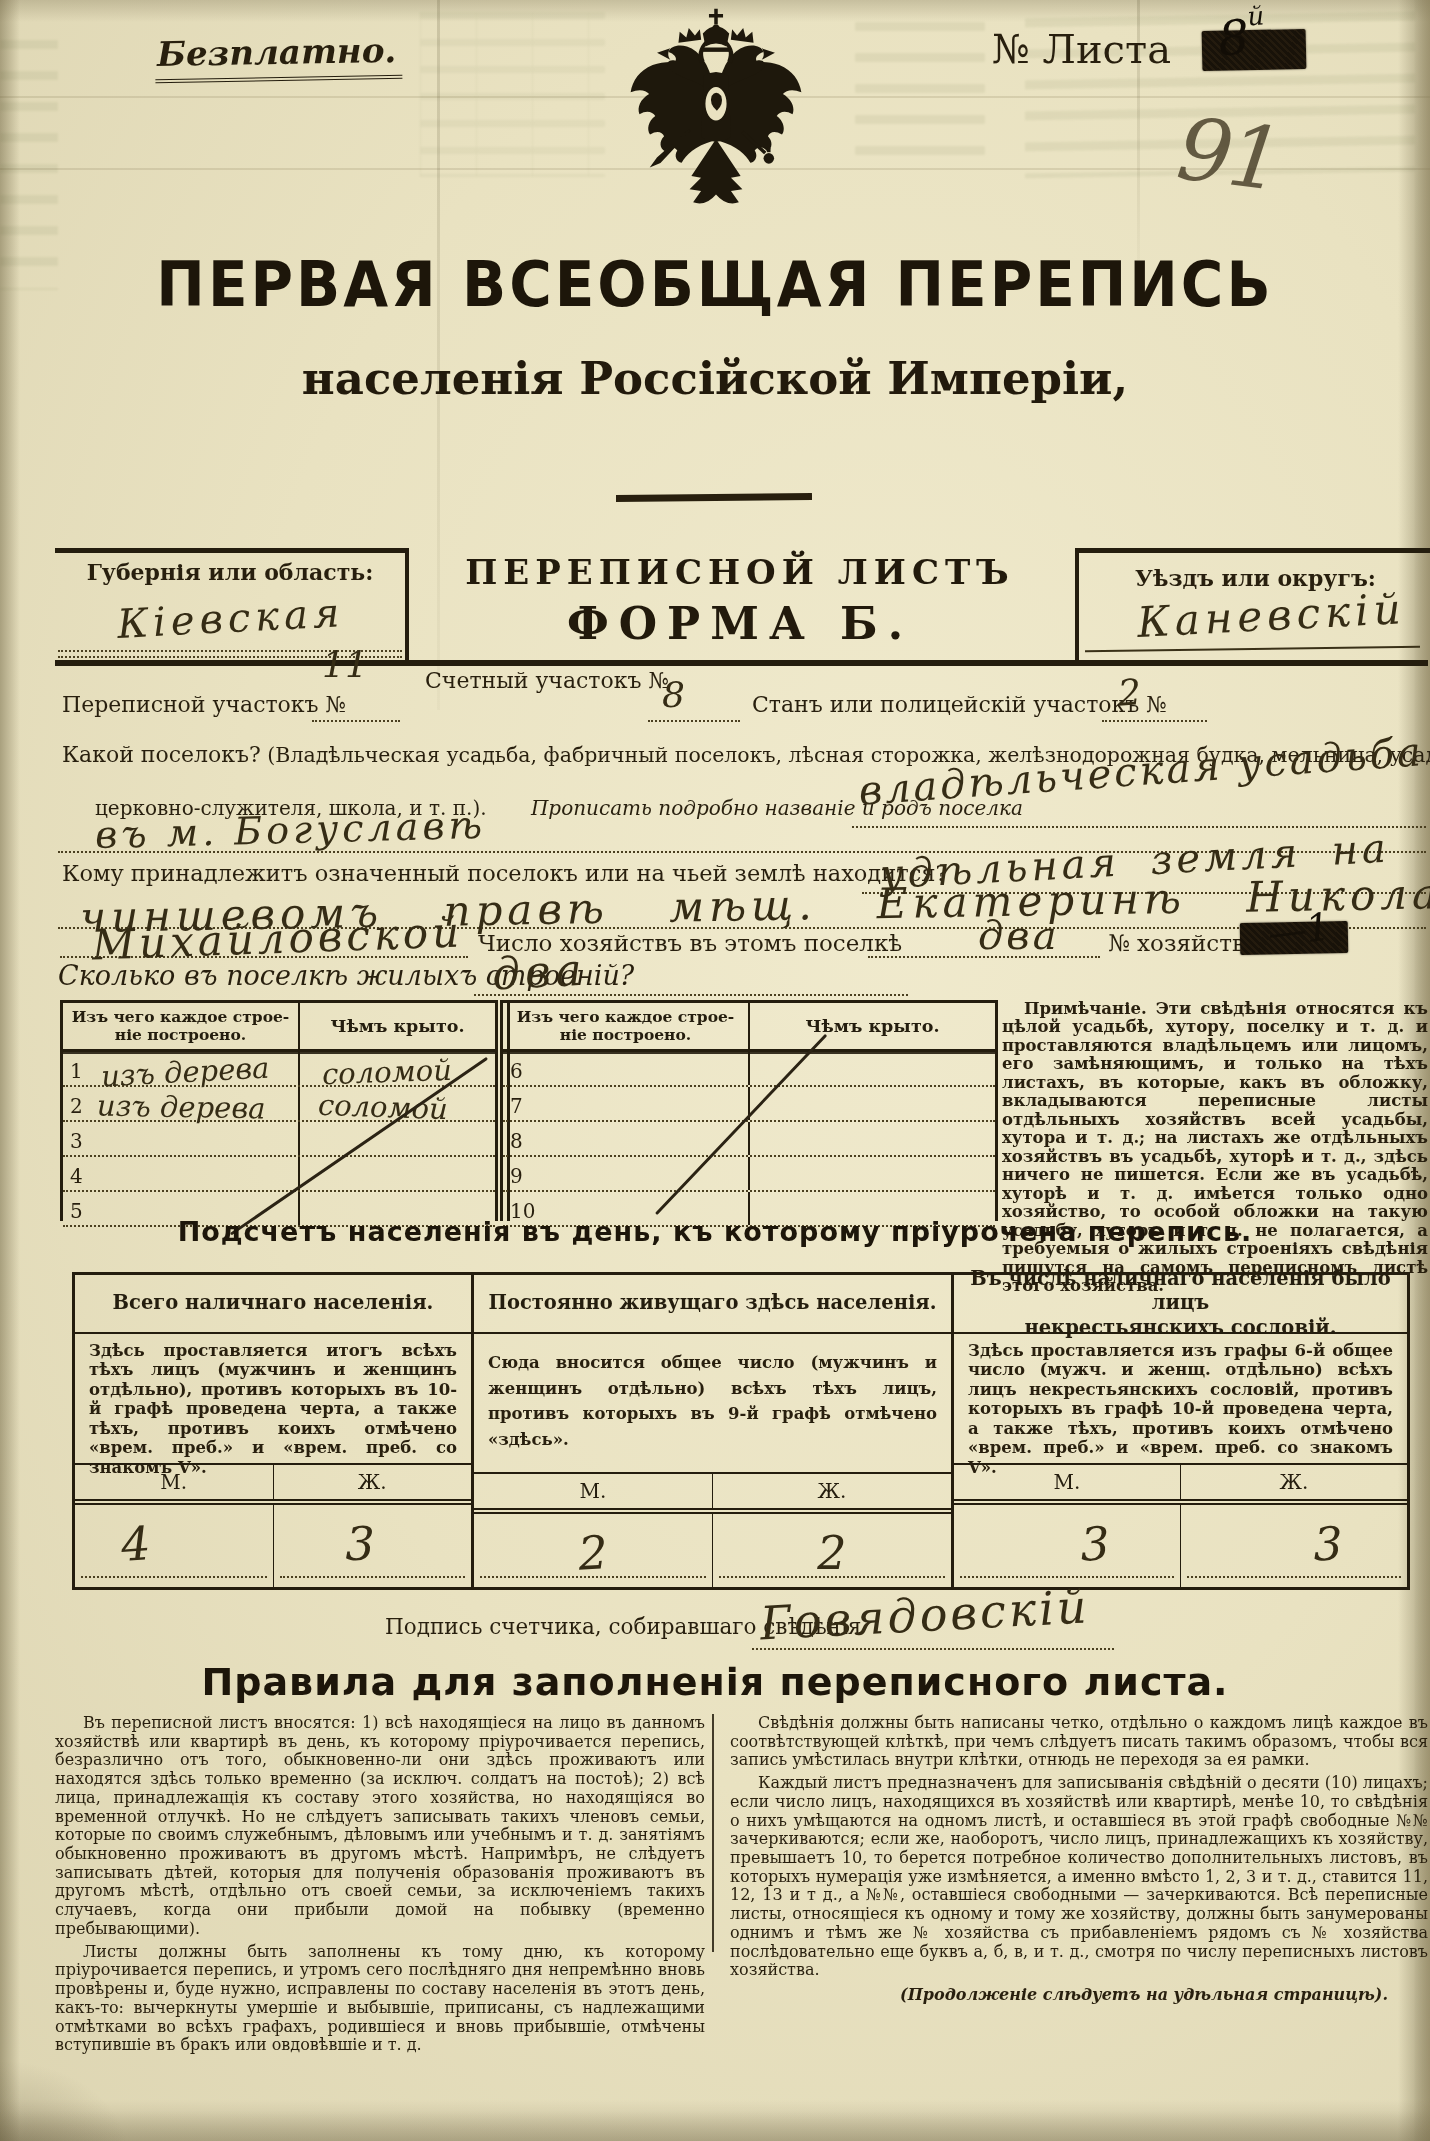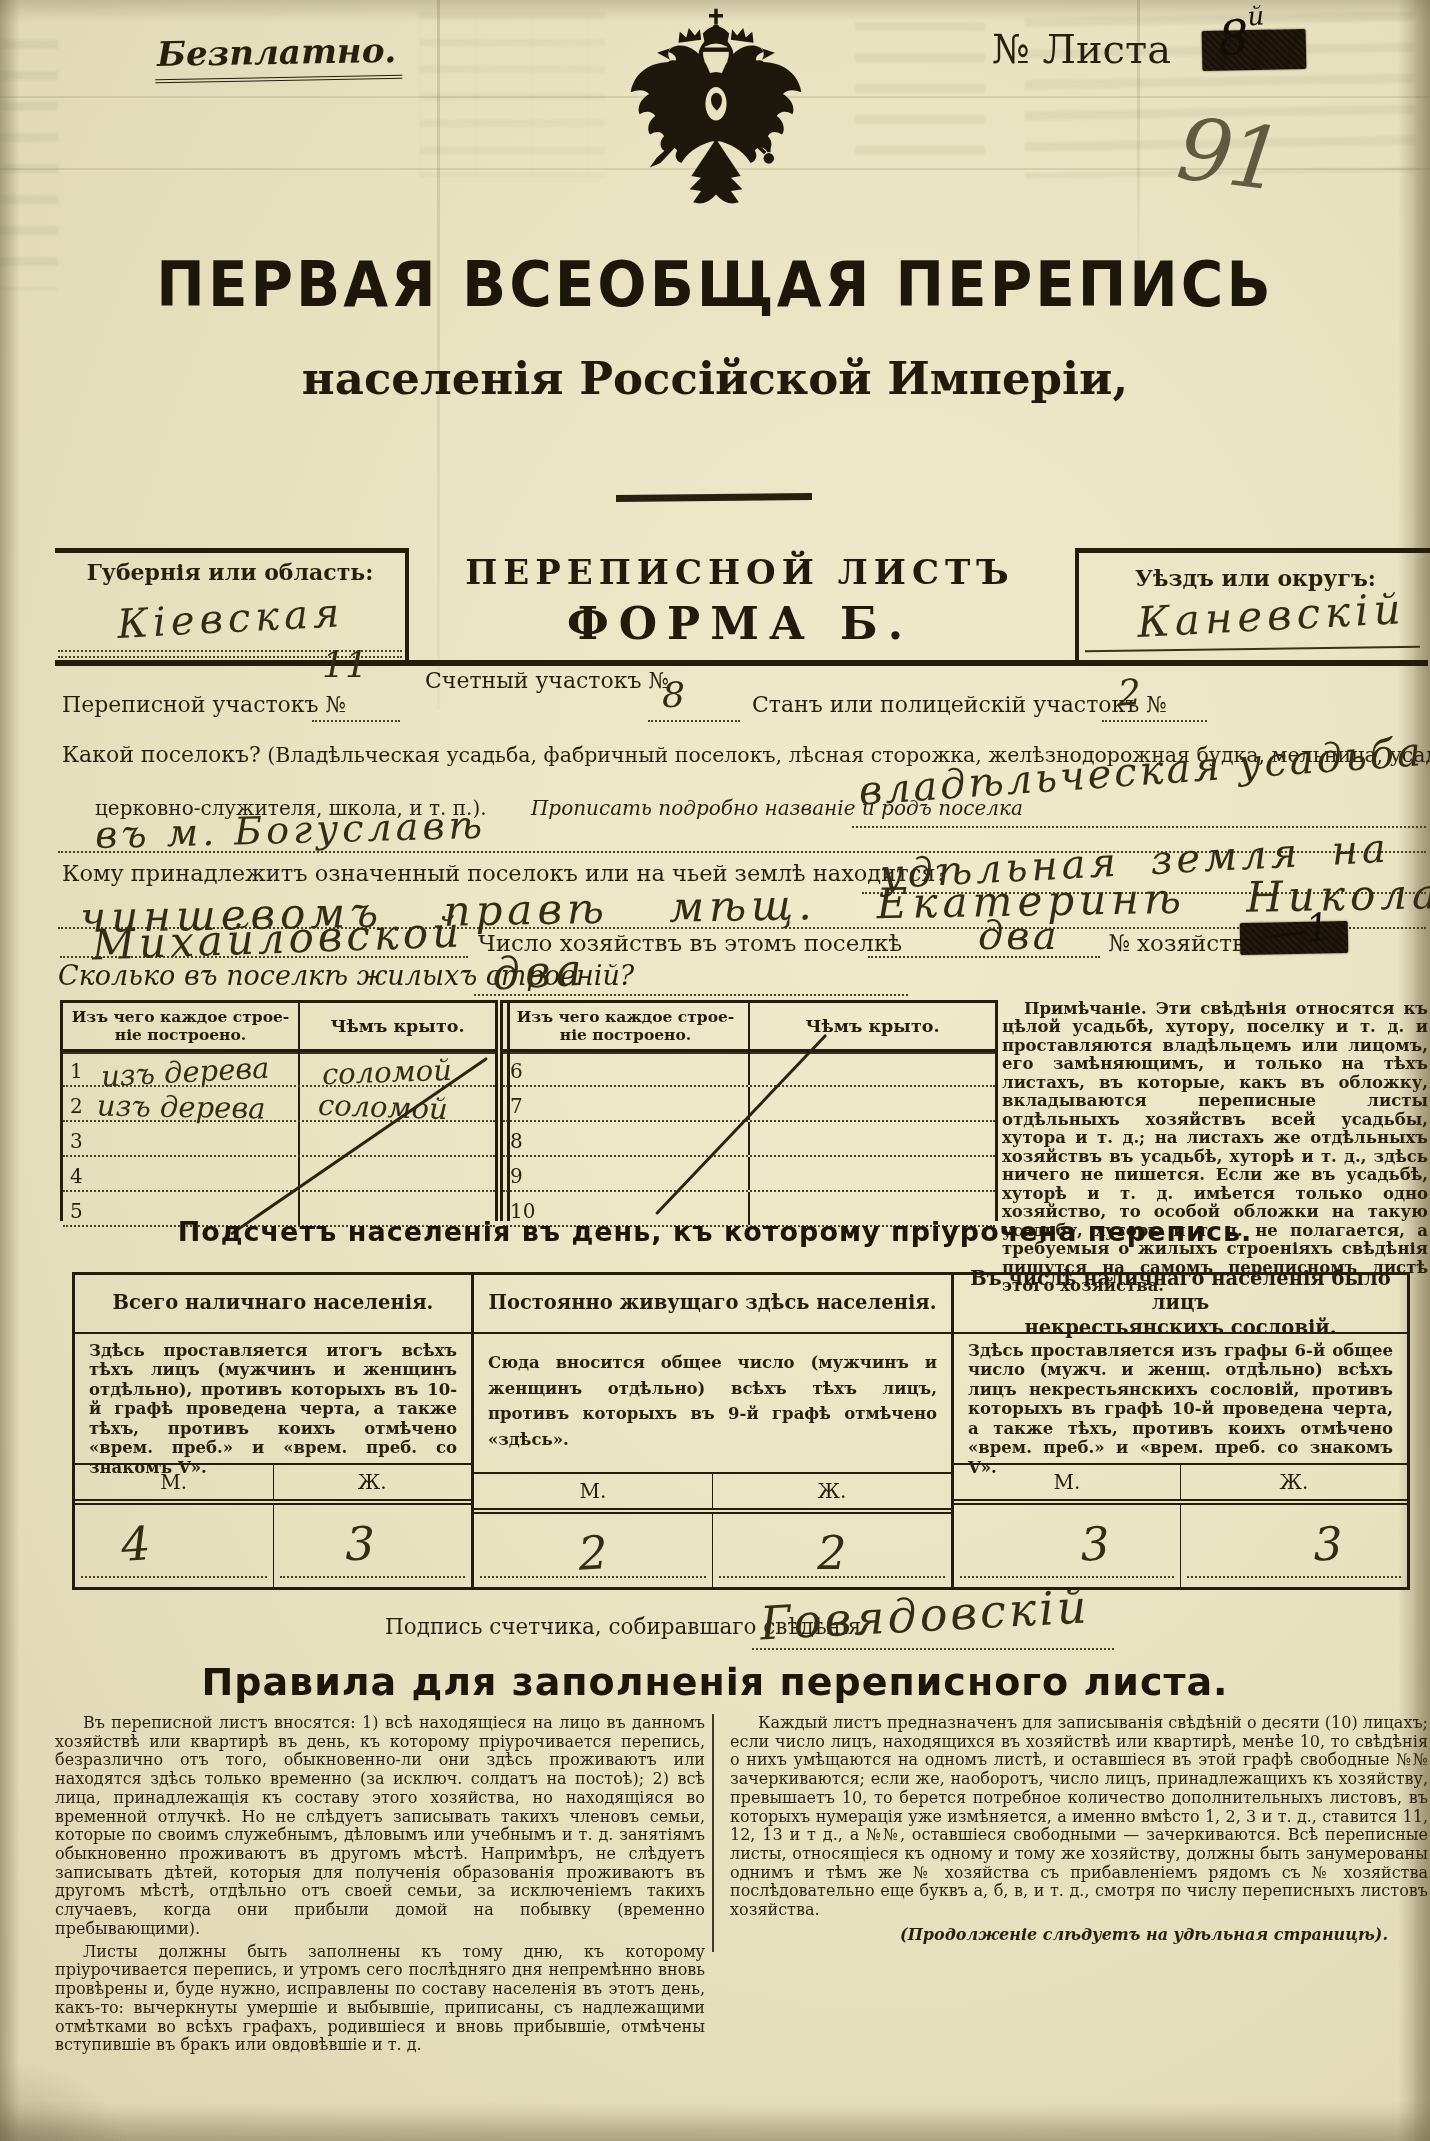--- a/index.html
+++ b/index.html
@@ -416,20 +416,21 @@
   <div class="abs center heading-sans" style="top:1660px;font-size:38px;letter-spacing:1px;">
     <span>Правила для заполненія переписного листа.</span>
   </div>
 
   <div class="abs" style="left:55px;top:1714px;width:650px;">
     <p class="rules-p"><span>Въ переписной листъ вносятся: 1) всѣ находящіеся на лицо въ данномъ хозяйствѣ или квартирѣ въ день, къ которому пріурочивается перепись, безразлично отъ того, обыкновенно-ли они здѣсь проживаютъ или находятся здѣсь только временно (за исключ. солдатъ на постоѣ); 2) всѣ лица, принадлежащія къ составу этого хозяйства, но находящіяся во временной отлучкѣ. Но не слѣдуетъ записывать такихъ членовъ семьи, которые по своимъ служебнымъ, дѣловымъ или учебнымъ и т. д. занятіямъ обыкновенно проживаютъ въ другомъ мѣстѣ. Напримѣръ, не слѣдуетъ записывать дѣтей, которыя для полученія образованія проживаютъ въ другомъ мѣстѣ, отдѣльно отъ своей семьи, за исключеніемъ такихъ случаевъ, когда они прибыли домой на побывку (временно пребывающими).</span></p>
     <p class="rules-p"><span>Листы должны быть заполнены къ тому дню, къ которому пріурочивается перепись, и утромъ сего послѣдняго дня непремѣнно вновь провѣрены и, буде нужно, исправлены по составу населенія въ этотъ день, какъ-то: вычеркнуты умершіе и выбывшіе, приписаны, съ надлежащими отмѣтками во всѣхъ графахъ, родившіеся и вновь прибывшіе, отмѣчены вступившіе въ бракъ или овдовѣвшіе и т. д.</span></p>
   </div>
   <div class="abs" style="left:712px;top:1714px;width:2px;height:238px;background:rgba(36,29,14,.85);"></div>
   <div class="abs" style="left:730px;top:1714px;width:698px;">
+    <p class="rules-p"><span>Свѣдѣнія должны быть написаны четко, отдѣльно о каждомъ лицѣ каждое въ соотвѣтствующей клѣткѣ, при чемъ слѣдуетъ писать такимъ образомъ, чтобы вся запись умѣстилась внутри клѣтки, отнюдь не переходя за ея рамки.</span></p>
     <p class="rules-p"><span>Каждый листъ предназначенъ для записыванія свѣдѣній о десяти (10) лицахъ; если число лицъ, находящихся въ хозяйствѣ или квартирѣ, менѣе 10, то свѣдѣнія о нихъ умѣщаются на одномъ листѣ, и оставшіеся въ этой графѣ свободные №№ зачеркиваются; если же, наоборотъ, число лицъ, принадлежащихъ къ хозяйству, превышаетъ 10, то берется потребное количество дополнительныхъ листовъ, въ которыхъ нумерація уже измѣняется, а именно вмѣсто 1, 2, 3 и т. д., ставится 11, 12, 13 и т д., а №№, оставшіеся свободными — зачеркиваются. Всѣ переписные листы, относящіеся къ одному и тому же хозяйству, должны быть занумерованы однимъ и тѣмъ же № хозяйства съ прибавленіемъ рядомъ съ № хозяйства послѣдовательно еще буквъ а, б, в, и т. д., смотря по числу переписныхъ листовъ хозяйства.</span></p>
     <p class="rules-p" style="text-align:right;padding-right:40px;font-style:italic;font-weight:bold;text-indent:0;margin-top:6px;">
       <span>(Продолженіе слѣдуетъ на удѣльная страницѣ).</span>
     </p>
   </div>
 
   <div class="abs" style="left:0;top:2100px;width:1430px;height:41px;background:linear-gradient(180deg,transparent,rgba(110,100,70,.30));"></div>
   <div class="abs" style="left:-30px;top:2060px;width:160px;height:120px;background:radial-gradient(ellipse at 20% 80%, rgba(90,80,55,.35), transparent 70%);"></div>
 
 </div>

